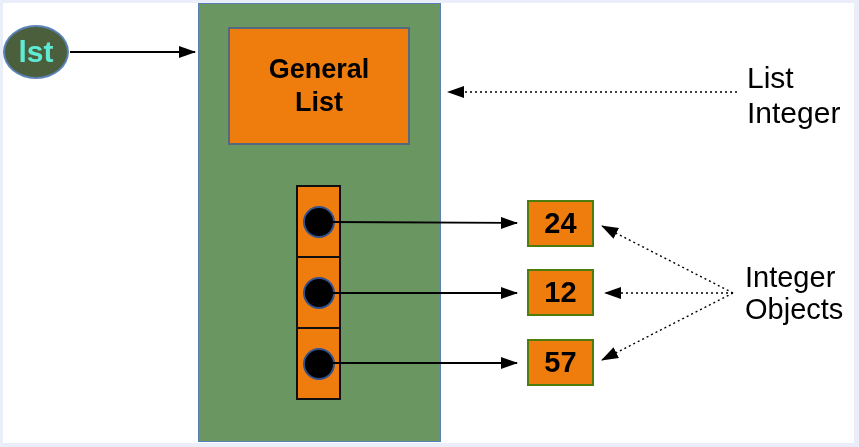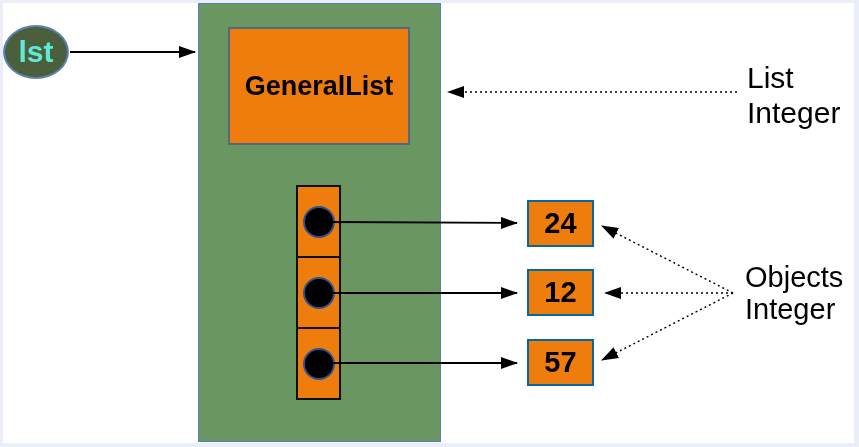--- a/index.html
+++ b/index.html
@@ -10,36 +10,36 @@
     overflow:hidden;
   }
   .canvas{position:absolute;left:3px;top:3px;width:851px;height:440px;background:#ffffff;}
   .green-container{
     position:absolute;left:198px;top:3px;width:243px;height:439px;
     background:#699661;border:1.5px solid #5b7fb5;box-sizing:border-box;
   }
   .gen-box{
     position:absolute;left:228px;top:27px;width:182px;height:118px;
     background:#ef7d0e;border:2px solid #55687e;box-sizing:border-box;
-    display:flex;flex-direction:row;justify-content:center;align-items:center;
+    display:flex;flex-direction:column;justify-content:center;align-items:center;
     font-weight:bold;font-size:27px;line-height:33px;color:#000;text-align:right;
   }
   .cells{position:absolute;left:296px;top:185px;}
   .cell{
     width:45px;height:73px;background:#ef7d0e;border:2px solid #0f0f0f;
     box-sizing:border-box;display:flex;align-items:center;justify-content:center;
   }
   .cell + .cell{margin-top:-2px;}
   .dot{
     width:32px;height:32px;background:#000;border:2px solid #31518e;
     border-radius:50%;box-sizing:border-box;
   }
   .int-box{
     position:absolute;left:527px;width:67px;height:47px;
-    background:#ef7d0e;border:2px solid #0369a1;box-sizing:border-box;
+    background:#ef7d0e;border:2px solid #4d7c0f;box-sizing:border-box;
     display:flex;align-items:center;justify-content:center;
     font-weight:bold;font-size:29px;color:#000;
   }
   #int-0{top:200px;}
   #int-1{top:269px;}
   #int-2{top:339px;text-align:right;}
   .var-ellipse{
     position:absolute;left:3px;top:25px;width:66px;height:54px;
     background:#4b5f3c;border:2px solid #5b82b5;border-radius:50%;
     box-sizing:border-box;display:flex;align-items:center;justify-content:center;
@@ -88,22 +88,22 @@
 
   <div class="var-ellipse">
     <span>lst</span>
   </div>
 
   <div class="side-label" id="label-list-object">
     <span>List</span>
     <span>Integer</span>
   </div>
   <div class="side-label" id="label-integer-objects">
+    <span>Integer</span>
     <span>Objects</span>
-    <span>Integer</span>
   </div>
 
   <svg class="arrows" viewBox="0 0 859 447" xmlns="http://www.w3.org/2000/svg">
     <defs>
       <marker id="ah" markerUnits="userSpaceOnUse" markerWidth="18" markerHeight="12" refX="16" refY="6" orient="auto">
         <path d="M0,0 L17,6 L0,12 Z" fill="#000"></path>
       </marker>
     </defs>
 
     <line x1="70" y1="52" x2="195" y2="52" stroke="#000" stroke-width="2" marker-end="url(#ah)"></line>

